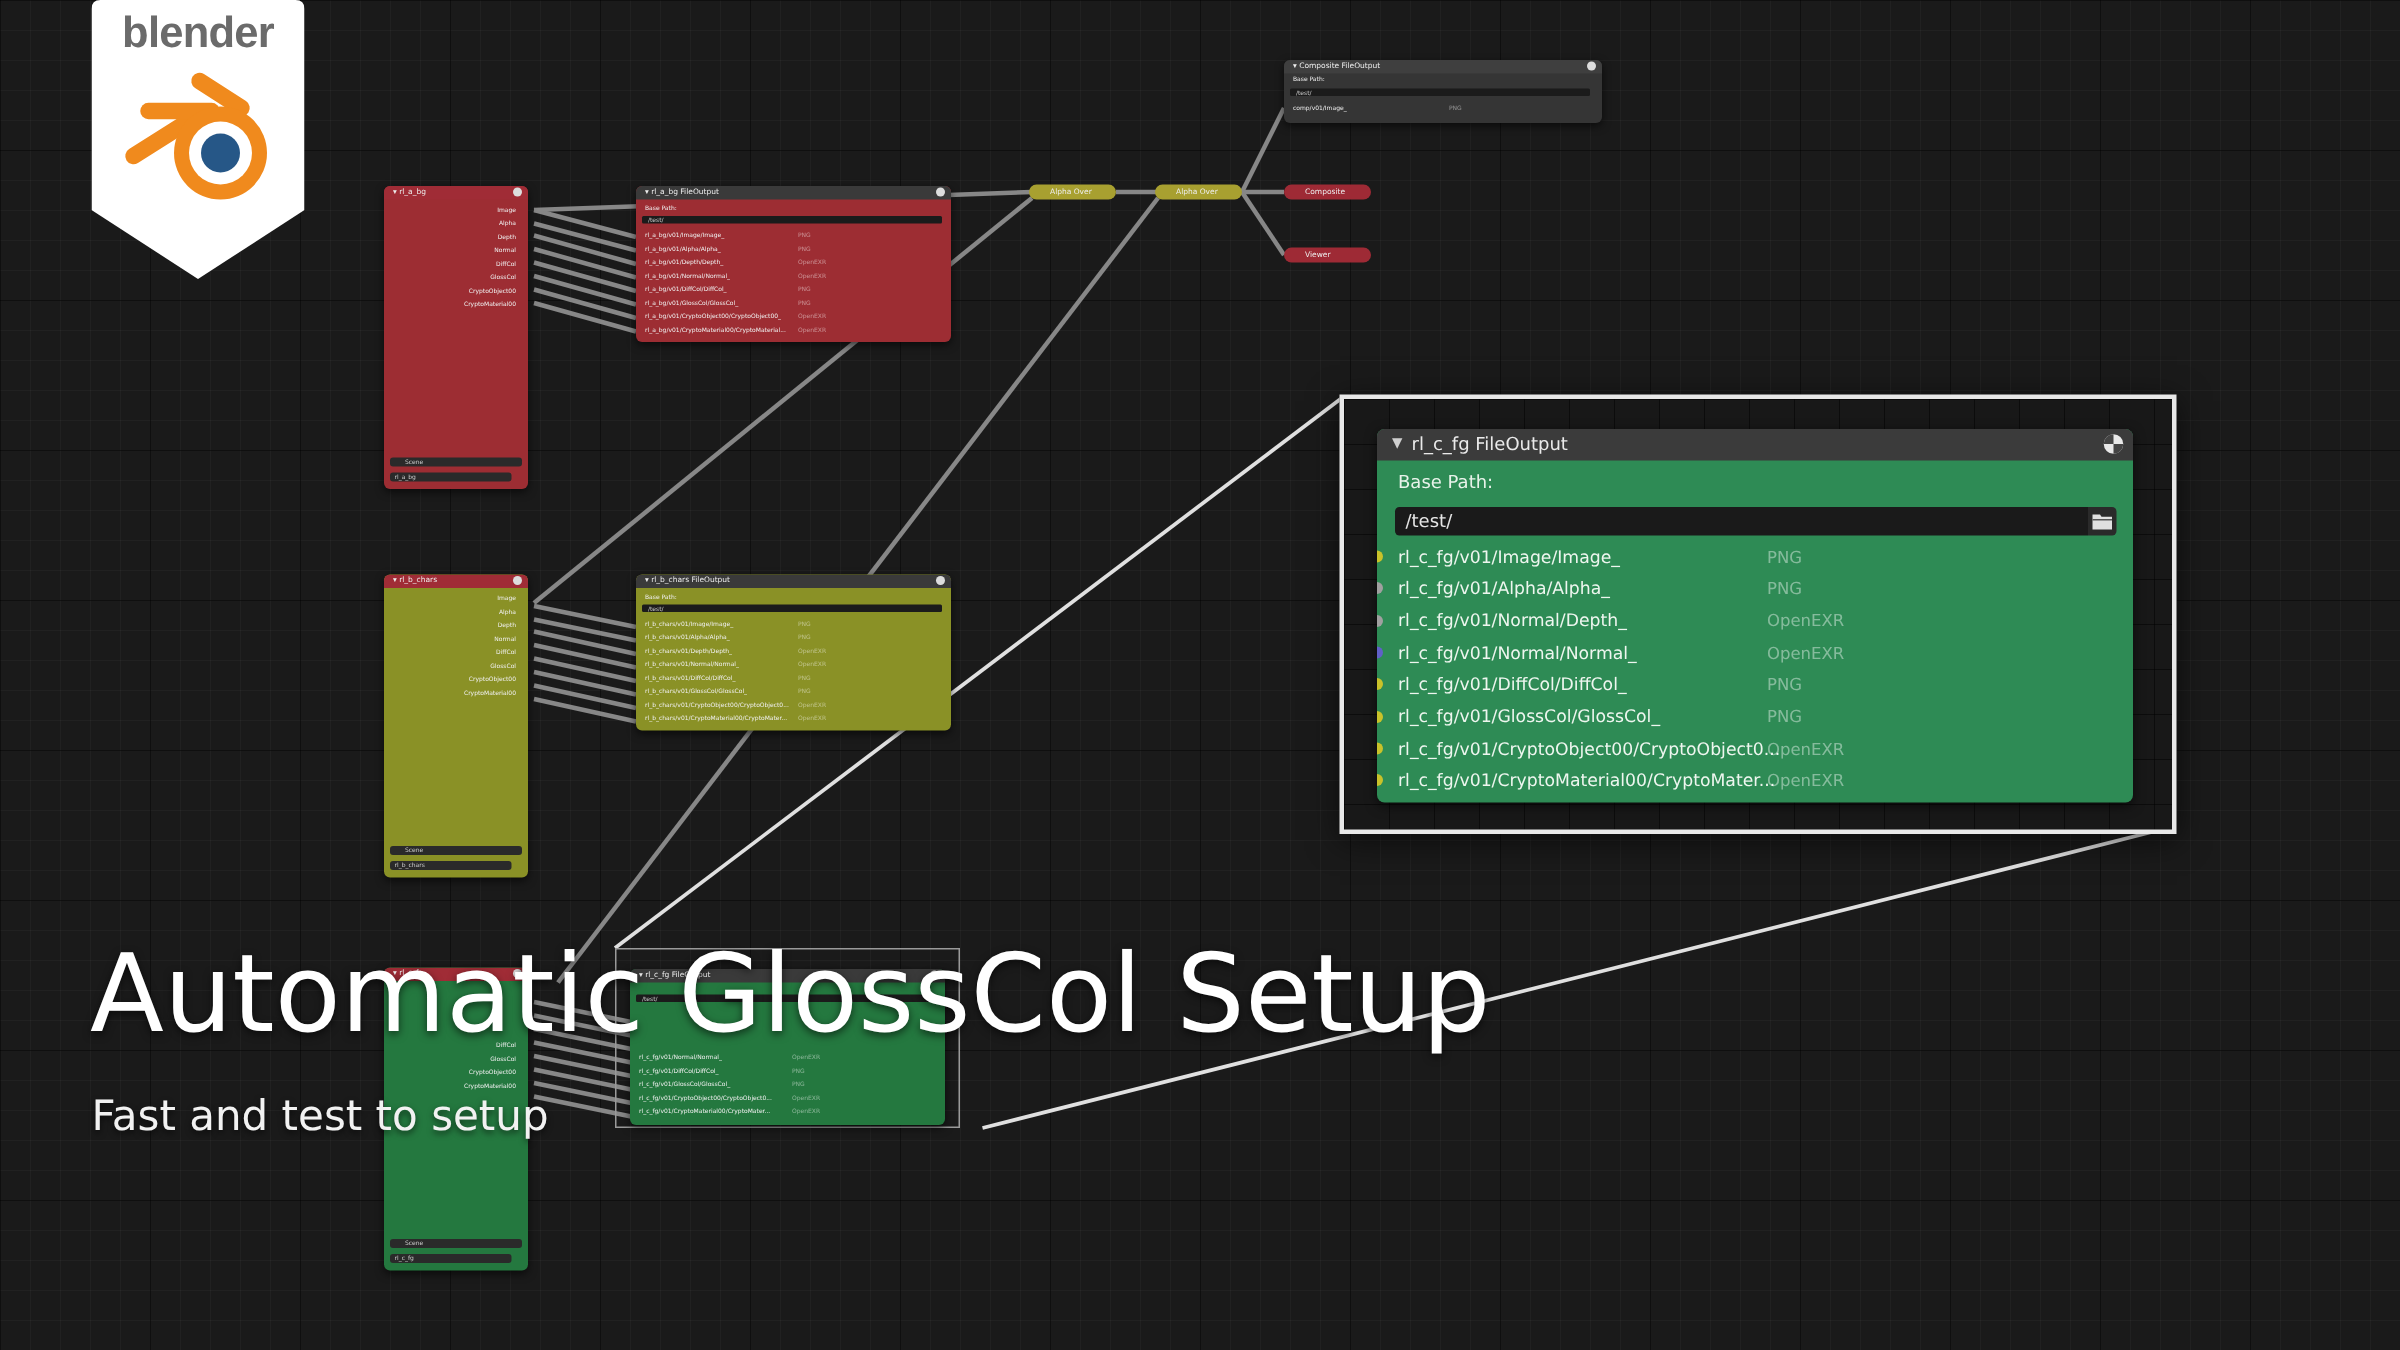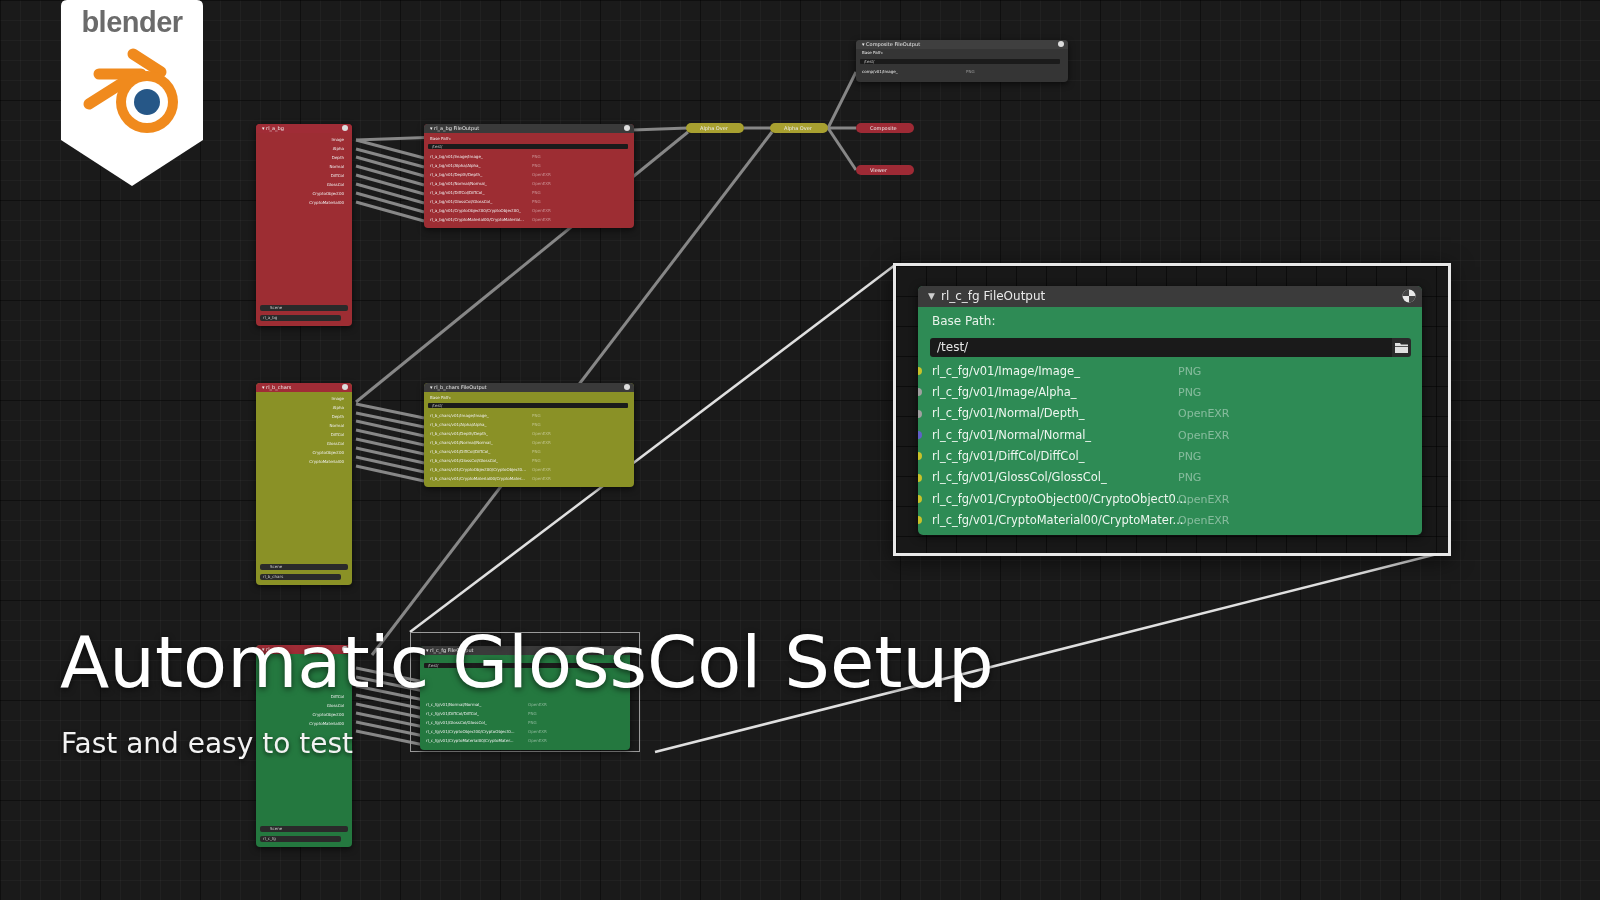--- a/index.html
+++ b/index.html
@@ -261,21 +261,21 @@
     </svg>
   </div>
 
   <div>
     <span class="big-socket" style="top:81px;background:#c9c22a;"></span>
     <span class="big-row" style="top:78px;">rl_c_fg/v01/Image/Image_</span>
     <span class="big-fmt" style="top:79px;">PNG</span>
   </div>
   <div>
     <span class="big-socket" style="top:102px;background:#a0a0a0;"></span>
-    <span class="big-row" style="top:99px;">rl_c_fg/v01/Image/Alpha_</span>
+    <span class="big-row" style="top:99px;">rl_c_fg/v01/Alpha/Alpha_</span>
     <span class="big-fmt" style="top:100px;">PNG</span>
   </div>
   <div>
     <span class="big-socket" style="top:124px;background:#a0a0a0;"></span>
     <span class="big-row" style="top:120px;">rl_c_fg/v01/Normal/Depth_</span>
     <span class="big-fmt" style="top:121px;">OpenEXR</span>
   </div>
   <div>
     <span class="big-socket" style="top:145px;background:#6060c8;"></span>
     <span class="big-row" style="top:142px;">rl_c_fg/v01/Normal/Normal_</span>
@@ -297,13 +297,13 @@
     <span class="big-fmt" style="top:207px;">OpenEXR</span>
   </div>
   <div>
     <span class="big-socket" style="top:230px;background:#c9c22a;"></span>
     <span class="big-row" style="top:227px;">rl_c_fg/v01/CryptoMaterial00/CryptoMater...</span>
     <span class="big-fmt" style="top:228px;">OpenEXR</span>
   </div>
 </div>
 
 <div class="main-title">Automatic GlossCol Setup</div>
-<div class="sub-title">Fast and easy to test</div>
+<div class="sub-title">Fast and test to setup</div>
 
 </body></html>

